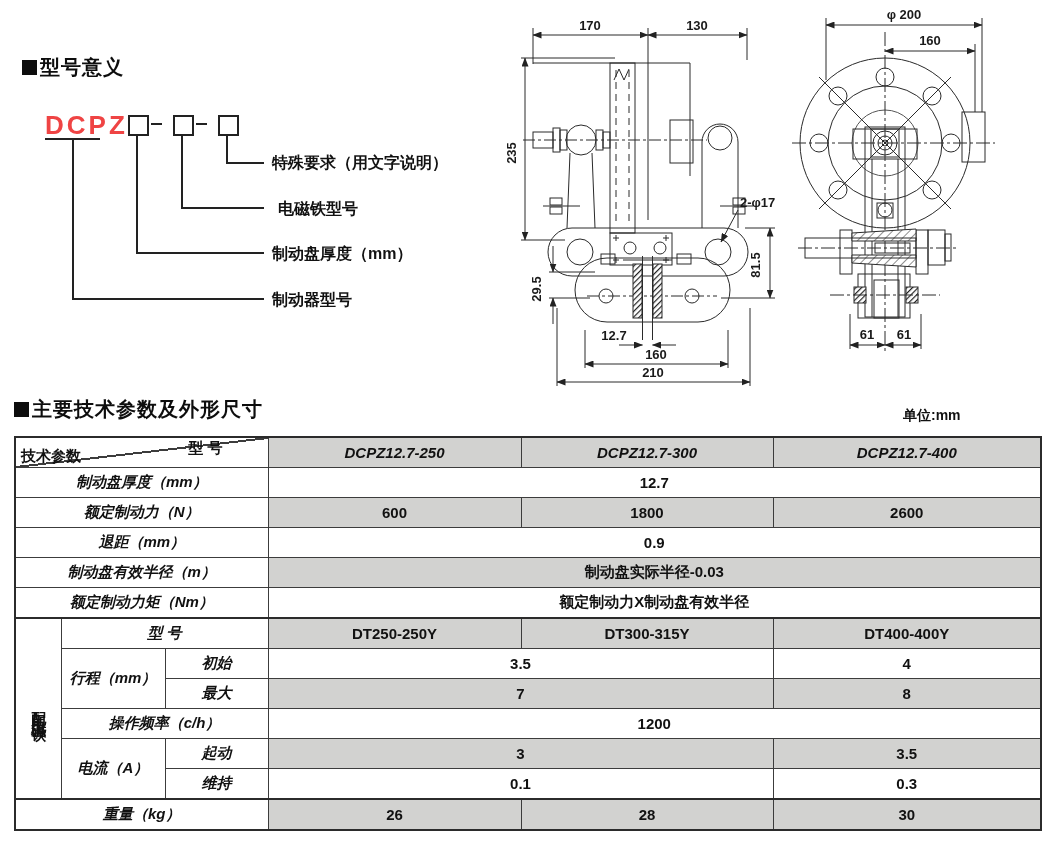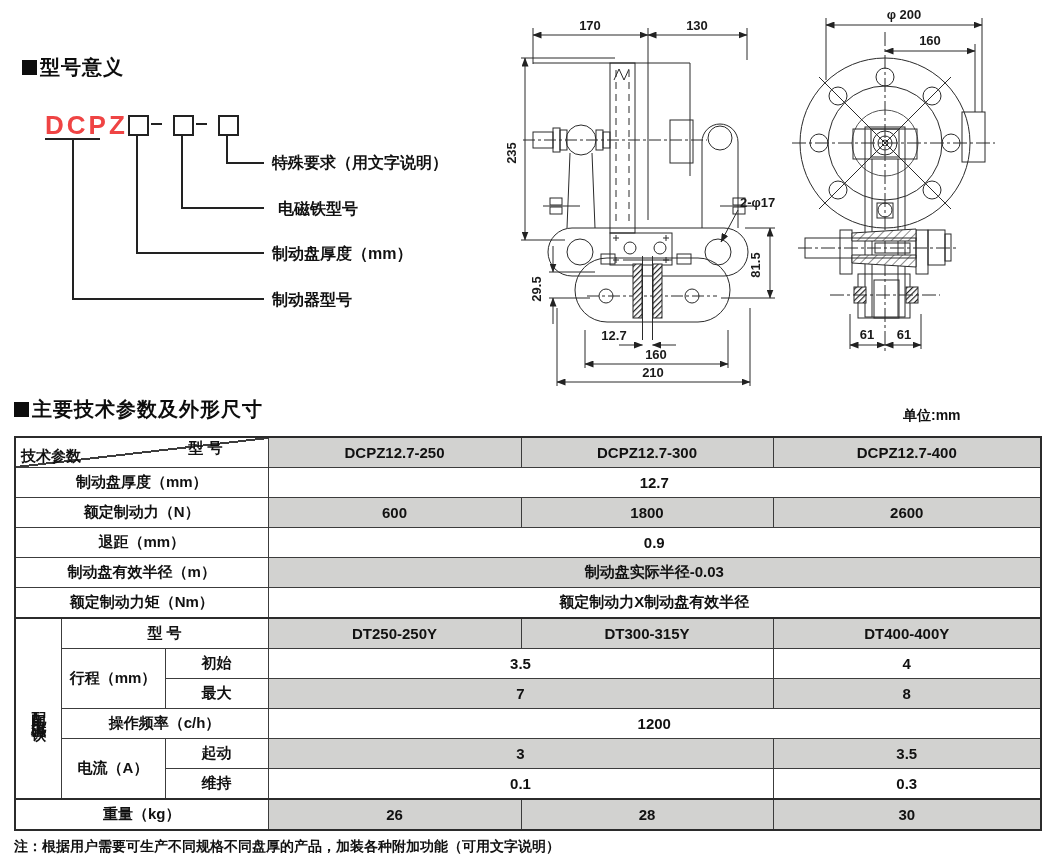--- a/index.html
+++ b/index.html
@@ -16,21 +16,21 @@
   .mdash{position:absolute;width:11px;height:2px;background:#222;}
   .callout{position:absolute;font-size:16px;font-weight:bold;color:#111;white-space:nowrap;}
   
   .unit{position:absolute;font-size:14px;font-weight:bold;color:#111;}
   .note{position:absolute;font-size:14px;font-weight:bold;color:#111;white-space:nowrap;}
   
   table.spec{position:absolute;left:14px;top:436px;width:1026px;border-collapse:collapse;table-layout:fixed;font-size:15px;color:#111;}
   table.spec td{border:1px solid #3c3c3c;text-align:center;vertical-align:middle;padding:0 4px;height:29px;overflow:hidden;white-space:nowrap;}
   table.spec{border:2px solid #2b2b2b;}
   table.spec td.gray{background:#d2d2d0;}
-  table.spec td.lbl{font-weight:bold;}
+  table.spec td.lbl{font-weight:bold;font-style:italic;}
   table.spec td.val{font-weight:bold;}
   table.spec tr.thick td{border-top:2px solid #2b2b2b;}
   td.corner{position:relative;height:33px;padding:0;background-image:linear-gradient(to bottom right,transparent calc(50% - 1px),#3c3c3c calc(50% - 1px),#3c3c3c calc(50% + 1px),transparent calc(50% + 1px));}
   .corner-top{position:absolute;top:1px;right:45px;font-weight:bold;font-size:15px;}
   .corner-bot{position:absolute;bottom:1px;left:5px;font-weight:bold;font-size:15px;}
   td.vgroup{writing-mode:vertical-lr;text-orientation:upright;letter-spacing:4px;font-weight:bold;padding:2px 0;}
   td.leftpad{text-align:left;padding-left:9px;}
   
   svg text{font-family:"Liberation Sans","DejaVu Sans",sans-serif;font-size:13px;fill:#1a1a1a;font-weight:bold;}
 </style>
@@ -322,15 +322,14 @@
     </tr>
     <tr class="thick">
       <td class="lbl" colspan="3">重量（kg）</td>
       <td class="gray val">26</td>
       <td class="gray val">28</td>
       <td class="gray val">30</td>
     </tr>
   </tbody>
     </table>
 
-  <div class="note" style="left:14px;top:838px;">注：根据用户需要可生产不同规格不同盘厚的产品，加装各种附加功能（可用文字说明）</div>
 
 </div>
 
 </body></html>

